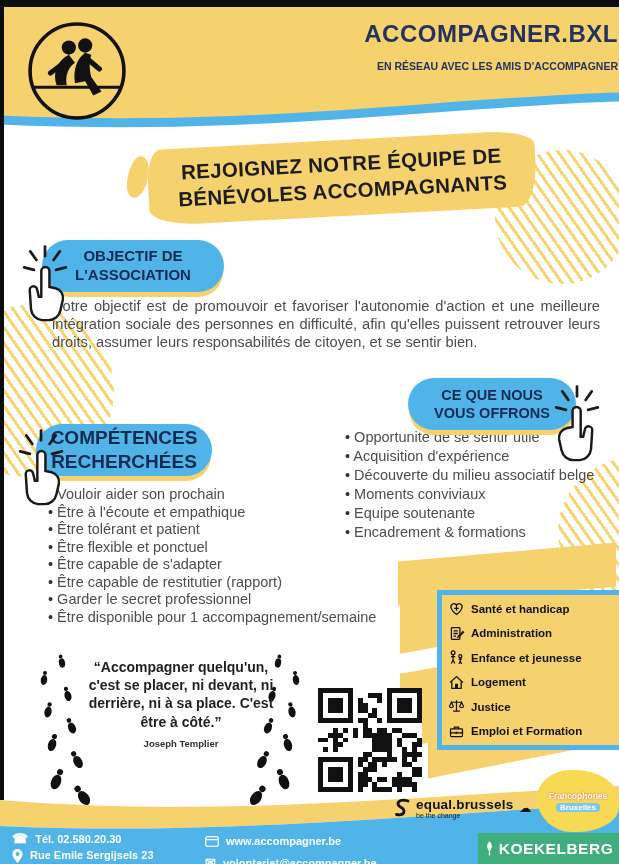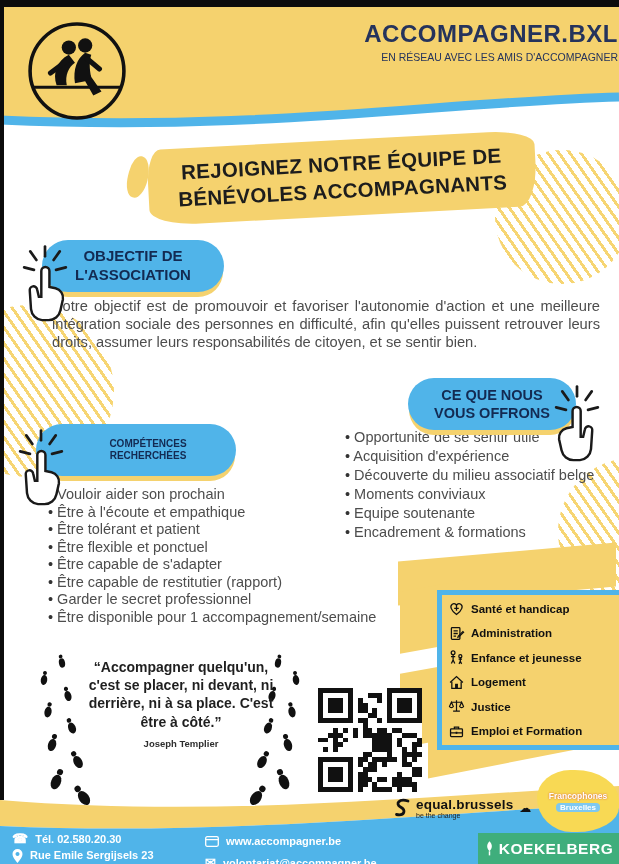--- a/index.html
+++ b/index.html
@@ -8,21 +8,21 @@
 
   
   .border-top{position:absolute;left:0;top:0;width:619px;height:7px;background:#0c0c0c;z-index:9;}
   .border-left{position:absolute;left:0;top:0;width:4px;height:800px;background:#0c0c0c;z-index:9;}
 
   
   .header-band{position:absolute;left:0;top:7px;width:619px;height:83px;background:#F5D26E;z-index:1;}
   .header-wave{position:absolute;left:0;top:88px;width:619px;height:70px;z-index:1;}
   .brand{position:absolute;right:0;top:20px;width:330px;text-align:right;z-index:2;padding-right:1px;}
   .brand-title{font-size:24px;font-weight:bold;color:#25335C;letter-spacing:.5px;white-space:nowrap;}
-  .brand-sub{font-size:10.5px;font-weight:normal;color:#25335C;margin-top:3px;white-space:nowrap;}
+  .brand-sub{font-size:10.5px;font-weight:bold;color:#25335C;margin-top:12px;white-space:nowrap;}
   .logo{position:absolute;left:26px;top:20px;width:102px;height:102px;z-index:2;}
 
   
   .banner{position:absolute;left:148px;top:140px;width:388px;height:76px;background:#F5D26E;
           transform:rotate(-3deg);z-index:2;
           border-radius:14px 46px 18px 50px / 34px 14px 44px 16px;
           display:flex;flex-direction:column;justify-content:center;}
   .banner-speck{position:absolute;left:128px;top:156px;width:20px;height:42px;background:#F5D26E;
           transform:rotate(14deg);border-radius:45% 55% 50% 50%;z-index:2;}
   .banner-line{font-size:20.5px;font-weight:bold;color:#1d1d1d;text-align:center;line-height:1.3;letter-spacing:.3px;}
@@ -42,21 +42,21 @@
   .f4{left:590px;top:598px;width:29px;height:148px;transform:skewY(-8deg);}
   .f5{left:428px;top:700px;width:148px;height:64px;transform:skewY(-11deg);}
 
   
   .pill{position:absolute;background:#50B4E9;border-radius:28px;color:#132a52;font-weight:bold;
         text-align:center;display:flex;flex-direction:column;justify-content:center;z-index:3;
         box-shadow:0 6px 0 -1px #F5D26E;}
   .pill span{line-height:1.25;}
   .pill-objectif{left:42px;top:240px;width:182px;height:52px;font-size:15px;}
   .pill-offrons{left:408px;top:378px;width:168px;height:52px;font-size:14.5px;}
-  .pill-competences{left:36px;top:424px;width:176px;height:52px;font-size:10px;padding-left:24px;}
+  .pill-competences{left:36px;top:424px;width:176px;height:52px;font-size:19px;}
 
   .hand{position:absolute;z-index:4;}
   .hand.h-obj{left:18px;top:244px;width:54px;height:86px;}
   .hand.h-off{left:550px;top:384px;width:54px;height:86px;transform:scaleX(-1);}
   .hand.h-comp{left:14px;top:428px;width:54px;height:86px;}
 
   .para{position:absolute;left:52px;top:297px;width:548px;font-size:14.7px;line-height:18px;
         color:#4d4d4d;text-align:justify;z-index:2;}
 
   ul.blist{position:absolute;list-style:none;margin:0;padding:0;color:#4d4d4d;z-index:2;}

